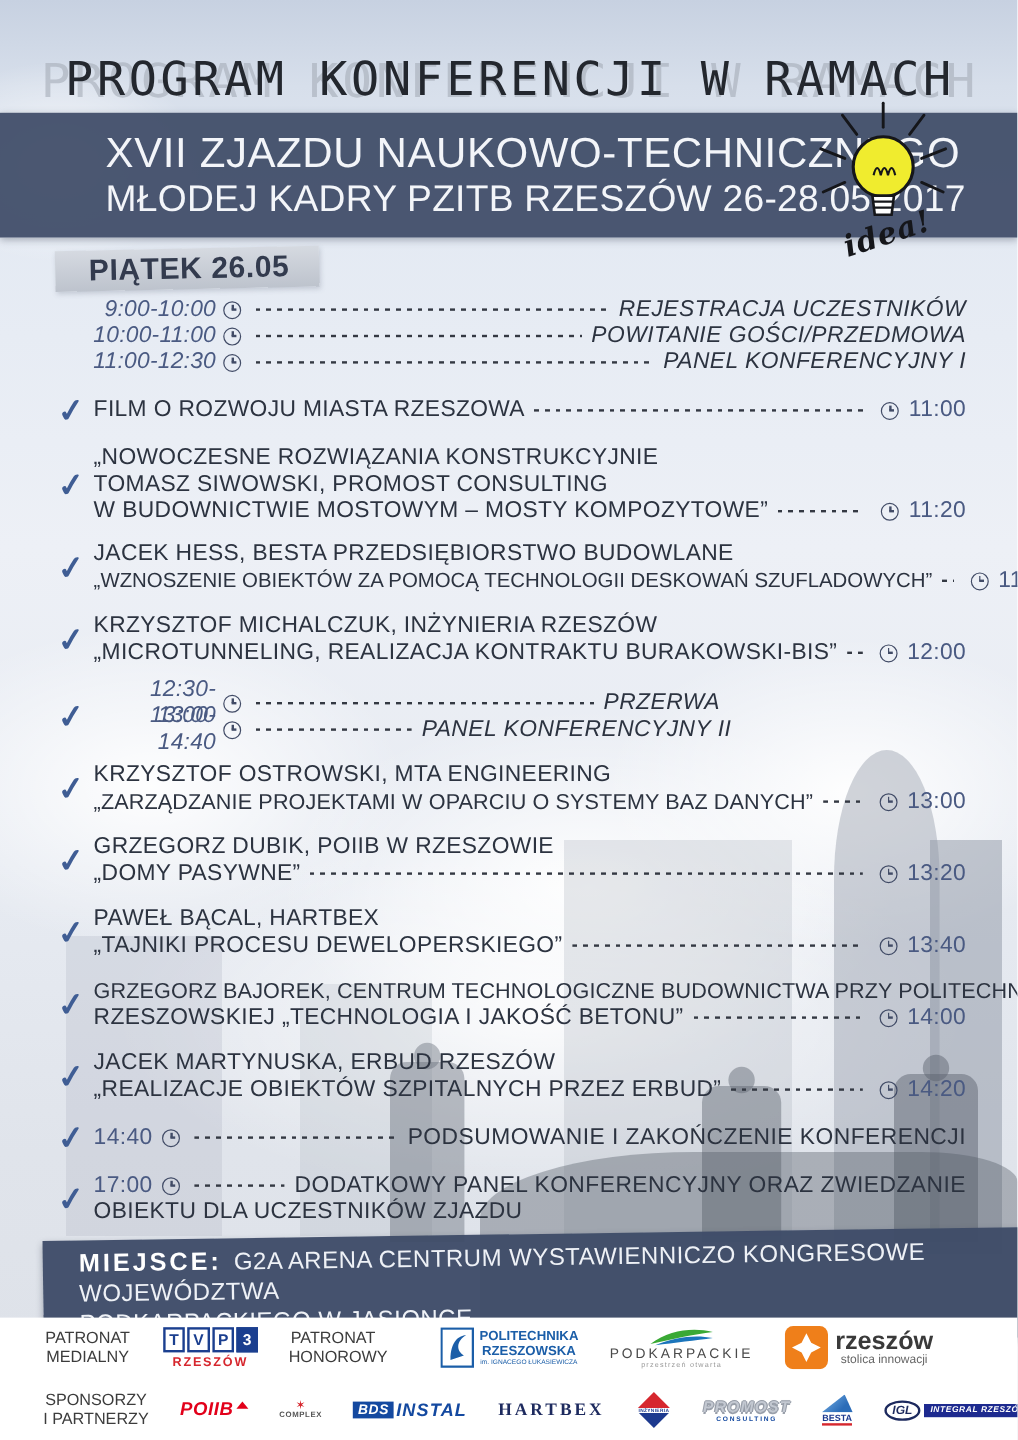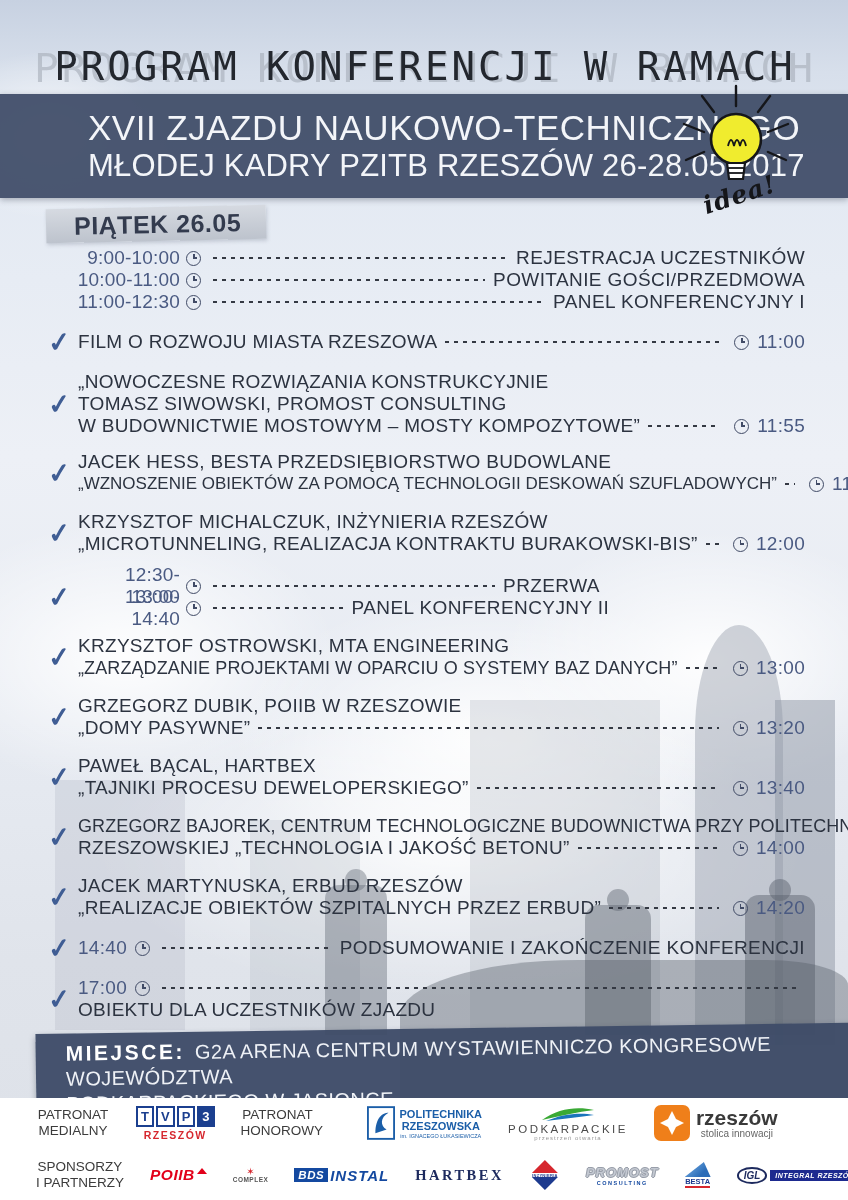--- a/index.html
+++ b/index.html
@@ -30,21 +30,21 @@
         font-family:"DejaVu Serif",serif;font-style:italic;font-weight:bold;
         font-size:25px;color:#15161a;letter-spacing:1px;}
   
   .day-banner{position:absolute;top:207px;left:46px;width:220px;height:34px;z-index:3;
           background:linear-gradient(180deg,rgba(212,216,223,.9),rgba(182,188,198,.85));
           transform:rotate(-1.2deg);display:flex;align-items:center;padding-left:28px;
           box-sizing:border-box;font-size:25px;font-weight:700;color:#333b4e;letter-spacing:.5px;
           box-shadow:1px 2px 4px rgba(90,100,120,.25);}
   
   .content{position:absolute;top:247px;left:48px;width:757px;z-index:3;color:#2c3340;}
-  .trow{display:flex;align-items:center;height:22px;font-size:19px;}
+  .trow{display:flex;align-items:center;height:22px;font-size:19px;font-style:italic;}
   .t-time{width:132px;text-align:right;color:#4a5a82;letter-spacing:.2px;flex:none;}
   .midtime{width:102px;text-align:right;color:#4a5a82;letter-spacing:.2px;flex:none;}
   .clock{flex:none;width:15px;height:15px;border:1.7px solid currentColor;border-radius:50%;
          position:relative;color:#414b66;margin:0 4px 0 6px;box-sizing:border-box;}
   .clock::before{content:"";position:absolute;left:45%;top:16%;width:1.7px;height:34%;background:currentColor;}
   .clock::after{content:"";position:absolute;left:45%;top:44%;width:32%;height:1.7px;background:currentColor;}
   .leader{flex:1;height:2px;margin:0 8px;min-width:10px;align-self:center;
           background:repeating-linear-gradient(90deg,#343943 0 4px,transparent 4px 9px);}
   .t-label{letter-spacing:.4px;white-space:nowrap;color:#2c3340;}
   .talk{display:flex;margin-top:18px;}
@@ -206,21 +206,21 @@
 
     <div class="talk">
       <span class="check">✓</span>
       <div class="talk-body">
         <div class="tline">„NOWOCZESNE ROZWIĄZANIA KONSTRUKCYJNIE</div>
         <div class="tline">TOMASZ SIWOWSKI, PROMOST CONSULTING</div>
         <div class="tline flexline">
           <span class="txt">W BUDOWNICTWIE MOSTOWYM – MOSTY KOMPOZYTOWE”</span>
           <span class="leader"></span>
           <span class="clock"></span>
-          <span class="time">11:55</span>
+          <span class="time">11:20</span>
         </div>
       </div>
     </div>
 
     <div class="talk mt14">
       <span class="check">✓</span>
       <div class="talk-body">
         <div class="tline">JACEK HESS, BESTA PRZEDSIĘBIORSTWO BUDOWLANE</div>
         <div class="tline flexline">
           <span class="txt fit">„WZNOSZENIE OBIEKTÓW ZA POMOCĄ TECHNOLOGII DESKOWAŃ SZUFLADOWYCH”</span>
@@ -341,20 +341,21 @@
       </div>
     </div>
 
     <div class="talk">
       <span class="check">✓</span>
       <div class="talk-body">
         <div class="tline flexline">
           <span class="btime">17:00</span>
           <span class="clock"></span>
           <span class="leader"></span>
+          <span class="t-label">DODATKOWY PANEL KONFERENCYJNY ORAZ ZWIEDZANIE</span>
         </div>
         <div class="tline">OBIEKTU DLA UCZESTNIKÓW ZJAZDU</div>
       </div>
     </div>
   </div>
 
   <div class="venue">
     <div class="vline">
       <span class="v-label">MIEJSCE:</span><span>G2A ARENA CENTRUM WYSTAWIENNICZO KONGRESOWE WOJEWÓDZTWA</span>
     </div>

